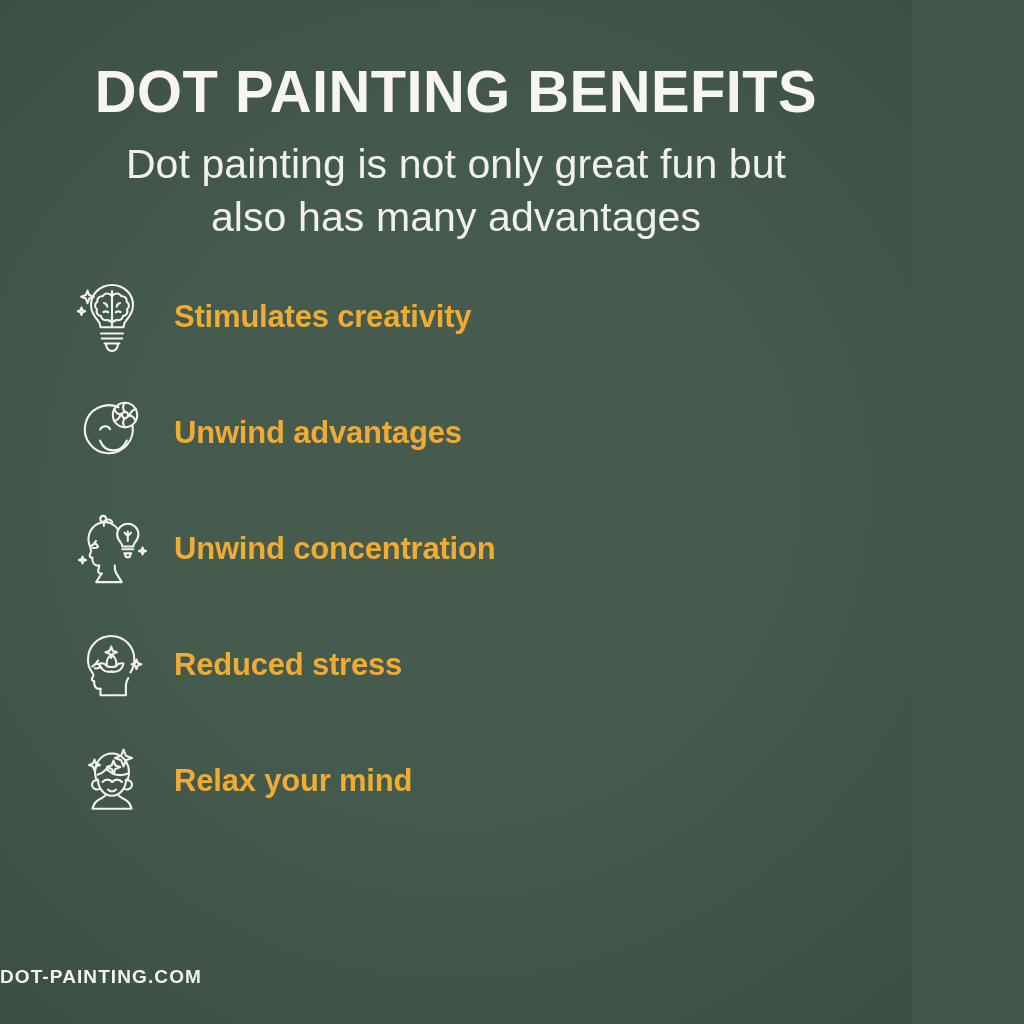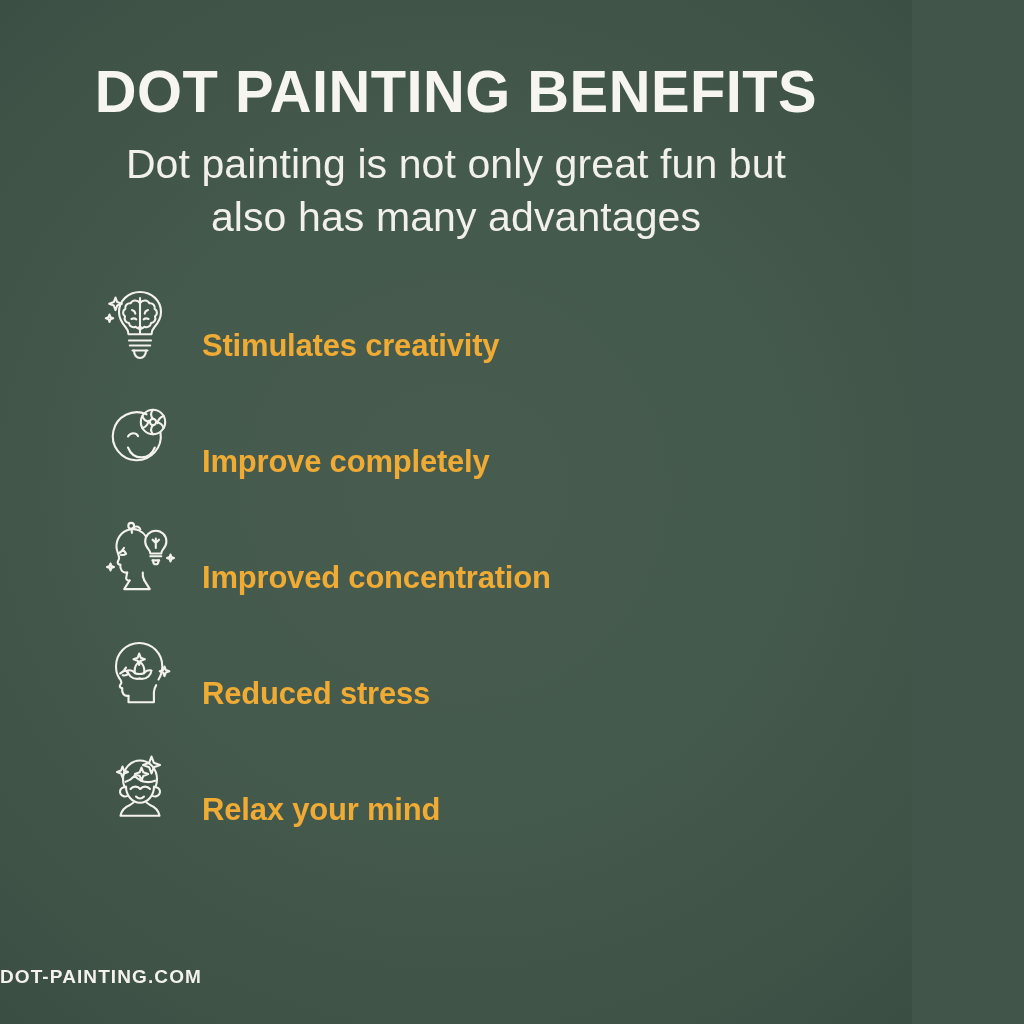--- a/index.html
+++ b/index.html
@@ -58,24 +58,24 @@
     position: absolute;
     top: 270px;
     left: 0;
     width: 1024px;
     padding: 0;
     margin: 0;
     list-style: none;
   }
   .benefit-row {
     display: flex;
-    align-items: flex-end;
+    align-items: center;
     height: 94px;
     margin-bottom: 22px;
-    padding-left: 104px;
+    padding-left: 76px;
     box-sizing: border-box;
   }
   .benefit-icon {
     flex: 0 0 auto;
     width: 72px;
     height: 80px;
     display: flex;
     align-items: center;
     justify-content: center;
   }
@@ -148,21 +148,21 @@
           <path d="M56.5 32.5a24 24 0 1 1-14-18.2"></path>
           <path d="M24 36.5c1.2-2 3.3-3.2 5.3-3.2s3.8 1.1 4.8 2.8"></path>
           <path d="M24 47.5c2.4 6.2 7.6 9.9 13.4 9.9s11-3.7 13.4-9.9"></path>
           <circle cx="49" cy="22" r="12.2"></circle>
           <circle cx="49" cy="22" r="3.1"></circle>
           <path d="M49 9.8c-2.4 2.6-2.4 6.1 0 9.1M49 34.2c-2.4-2.6-2.4-6.1 0-9.1"></path>
           <path d="M38.4 15.9c1 3.4 3.7 5.6 7.3 5.9M59.6 28.1c-1-3.4-3.7-5.6-7.3-5.9"></path>
           <path d="M38.4 28.1c3.4-1.2 5.6-3.8 6.2-7.2M59.6 15.9c-3.4 1.2-5.6 3.8-6.2 7.2"></path>
         </svg>
       </span>
-      <span class="benefit-label">Improve completely</span>
+      <span class="benefit-label">Unwind advantages</span>
     </li>
 
     <li class="benefit-row">
       <span class="benefit-icon">
         <svg viewBox="0 0 72 80" fill="none" stroke="#f4f2ed" stroke-width="2.1" stroke-linecap="round" stroke-linejoin="round">
           <path d="M42 20.5C38.5 15 32 12 25.5 13.5 17 15.5 12 23 12.5 31.5c.3 4.6 2.6 7.2 2.6 10.5 0 2-1.4 2.9-1.4 4.4 0 1.4 1.2 2.1 2.6 2.3"></path>
           <path d="M16.3 48.7c-.2 2.4.2 4.6 1.6 6.2 1.4 1.6 3.4 2 5.3 1.6"></path>
           <path d="M23.2 56.5l-1 5.1c-.3 1.5.9 2.9 2.4 2.9h1"></path>
           <path d="M25.6 64.5l-5.4 8.6h25.6l-5.6-9"></path>
           <path d="M40.2 64.1c-1.4-2.6-1.7-5.1-1.4-7.6"></path>
@@ -170,21 +170,21 @@
           <path d="M28 16.8c-.8-2.4.3-4.9 2.4-5.9 2.4-1.1 5 .1 5.9 2.5"></path>
           <circle cx="27.2" cy="9.8" r="2.9"></circle>
           <path d="M41.2 25.5c0-6 4.8-10.8 10.6-10.8S62.4 19.5 62.4 25.5c0 3.8-1.9 6.2-3.5 8.1-1.1 1.3-1.6 2.3-1.6 3.9h-11c0-1.6-.5-2.6-1.6-3.9-1.6-1.9-3.5-4.3-3.5-8.1z"></path>
           <path d="M46.3 40.3h11M48.4 44.4h6.8"></path>
           <path d="M49.1 44.4c0 2.4 1.3 3.9 2.7 3.9s2.7-1.5 2.7-3.9"></path>
           <path d="M51.8 22.5v9.5M51.8 27l-3.2-3.3M51.8 27l3.2-3.3"></path>
           <path d="M66.5 38.5l.9 2.6 2.6.9-2.6.9-.9 2.6-.9-2.6-2.6-.9 2.6-.9z"></path>
           <path d="M6.5 47.5l.9 2.6 2.6.9-2.6.9-.9 2.6-.9-2.6L3 51l2.6-.9z"></path>
         </svg>
       </span>
-      <span class="benefit-label">Improved concentration</span>
+      <span class="benefit-label">Unwind concentration</span>
     </li>
 
     <li class="benefit-row">
       <span class="benefit-icon">
         <svg viewBox="0 0 72 80" fill="none" stroke="#f4f2ed" stroke-width="2.1" stroke-linecap="round" stroke-linejoin="round">
           <path d="M54.5 47.5c2.4-3.8 3.8-8.2 3.8-13C58.3 21.4 48 11 35.2 11 22.4 11 12 21.4 12 34.5c0 5 1.5 9.1 3.4 11.8 1.2 1.7 2 2.7 2 4.1 0 1.7-1.6 2.3-1.6 3.7 0 1.3 1.1 2 2.4 2.2"></path>
           <path d="M18.2 56.3c-.3 2.3 0 4.4 1.3 5.9 1.3 1.5 3.2 1.9 5 1.6"></path>
           <path d="M24.5 63.8v6.4h25.4v-9.9c0-2.6.9-4.9 2.3-7.2"></path>
           <path d="M16.2 41.5c2.7-1.3 4.7-3.4 5.8-6M20.4 37.4c1.9 1.3 3.2 2.9 4 4.8M24.4 42.2c-1.7 1.1-3.7 1.5-5.7 1.1"></path>
           <path d="M35.5 29.5c-3.2 2.2-4.8 5.4-4.8 9.1 0 .9.1 1.8.3 2.6 1.4.5 2.9.8 4.5.8s3.1-.3 4.5-.8c.2-.8.3-1.7.3-2.6 0-3.7-1.6-6.9-4.8-9.1z"></path>

